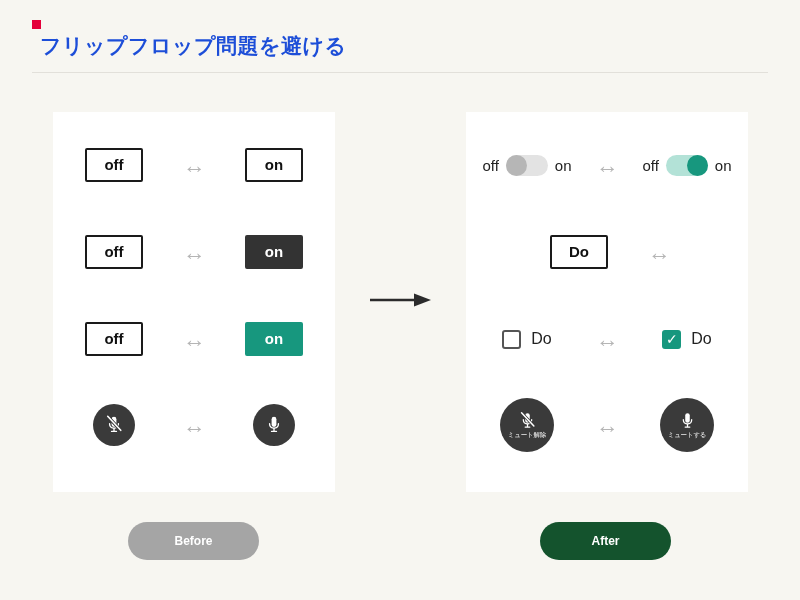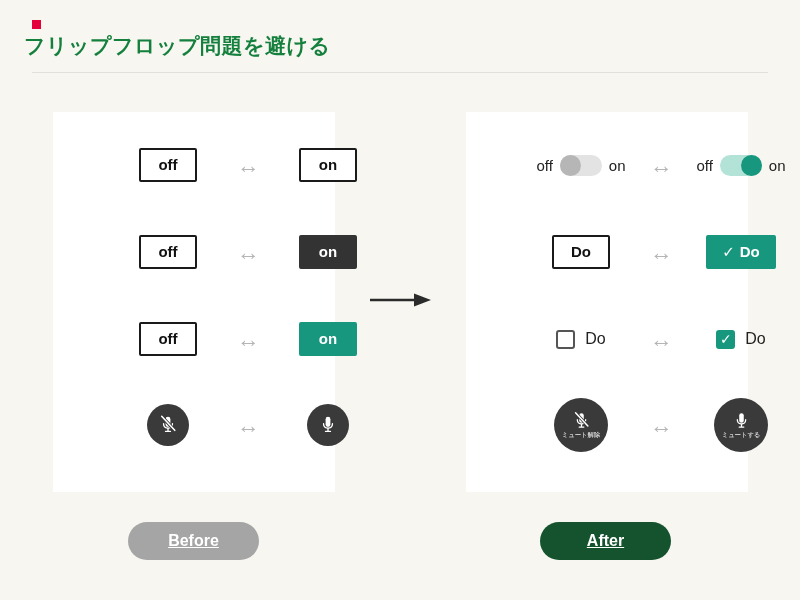--- a/index.html
+++ b/index.html
@@ -23,25 +23,25 @@
     width: 800px;
   }
   .accent-square {
     position: absolute;
     left: 32px; top: 20px;
     width: 9px; height: 9px;
     background: #e4003a;
   }
   .page-title {
     position: absolute;
-    left: 24px; top: 32px;
+    left: 40px; top: 32px;
     font-size: 21px;
     font-weight: bold;
     letter-spacing: 0.5px;
-    color: #15803d;
+    color: #1d4ed8;
     white-space: nowrap;
   }
   .header-divider {
     position: absolute;
     left: 32px; top: 72px;
     width: 736px; height: 1px;
     background: #e2e0da;
   }
 
   
@@ -49,27 +49,26 @@
     position: absolute;
     background: #ffffff;
     top: 112px;
     height: 380px;
   }
   .panel-before { left: 53px; width: 282px; }
   .panel-after  { left: 466px; width: 282px; }
 
   .row {
     position: absolute;
-    left: 11px;
+    left: 0;
     width: 100%;
     height: 56px;
     display: flex;
     align-items: center;
     justify-content: center;
-    padding-left: 43px;
   }
   .row-1 { top: 25px; }
   .row-2 { top: 112px; }
   .row-3 { top: 199px; }
   .row-4 { top: 285px; }
 
   .side {
     display: flex;
     align-items: center;
     justify-content: center;
@@ -210,24 +209,23 @@
   
   .pill {
     position: absolute;
     top: 522px;
     width: 131px;
     height: 38px;
     border-radius: 19px;
     display: flex;
     align-items: center;
     justify-content: center;
-    font-size: 16px;
-    font-weight: bold;
-    color: #ffffff;
-    text-decoration: underline;
+    font-size: 12px;
+    font-weight: bold;
+    color: #ffffff;
   }
   .pill-before { left: 128px; background: #a5a5a5; }
   .pill-after  { left: 540px; background: #14532d; }
 </style>
 </head>
 <body>
 
 <div class="header">
   <div class="accent-square"></div>
   <div class="page-title">フリップフロップ問題を避ける</div>
@@ -323,25 +321,20 @@
         <span class="toggle-label">on</span>
       </div>
     </div>
   </div>
 
   <div class="row row-2">
     <div class="side">
       <div class="btn-box btn-outline">Do</div>
     </div>
     <div class="swap-arrow">↔</div>
-    <div class="side">
-      <div class="btn-box btn-teal">
-        <span class="check">✓</span><span>Do</span>
-      </div>
-    </div>
   </div>
 
   <div class="row row-3">
     <div class="side">
       <div class="check-group">
         <span class="checkbox checkbox-empty"></span>
         <span class="check-text">Do</span>
       </div>
     </div>
     <div class="swap-arrow">↔</div>

